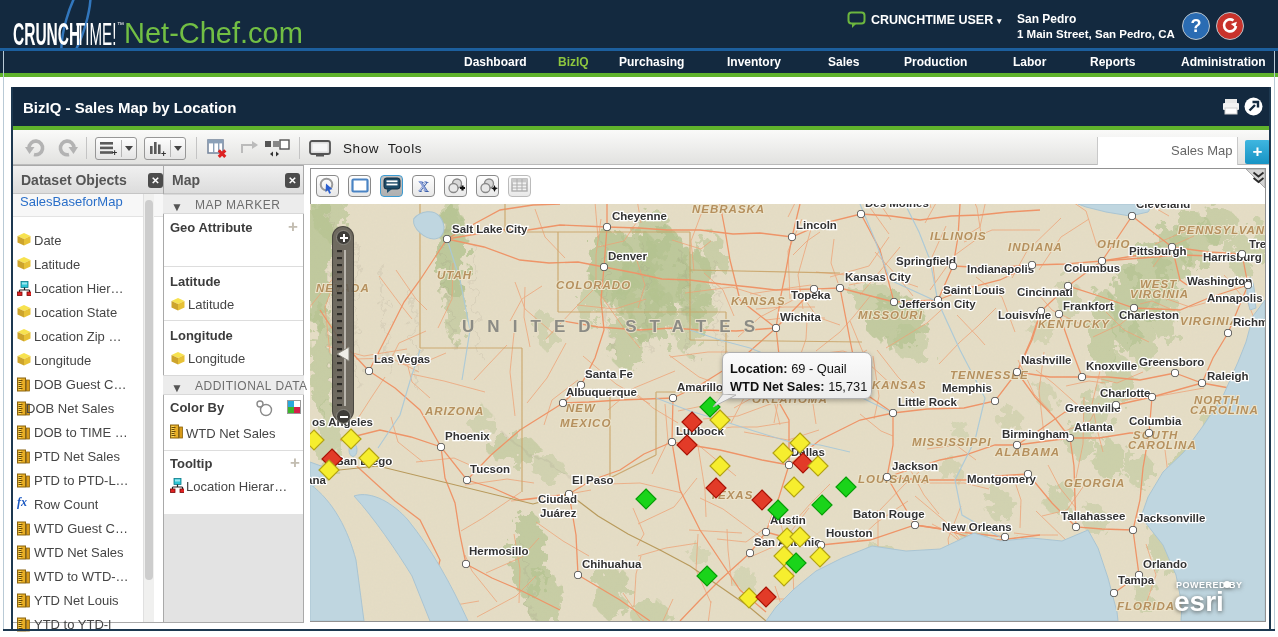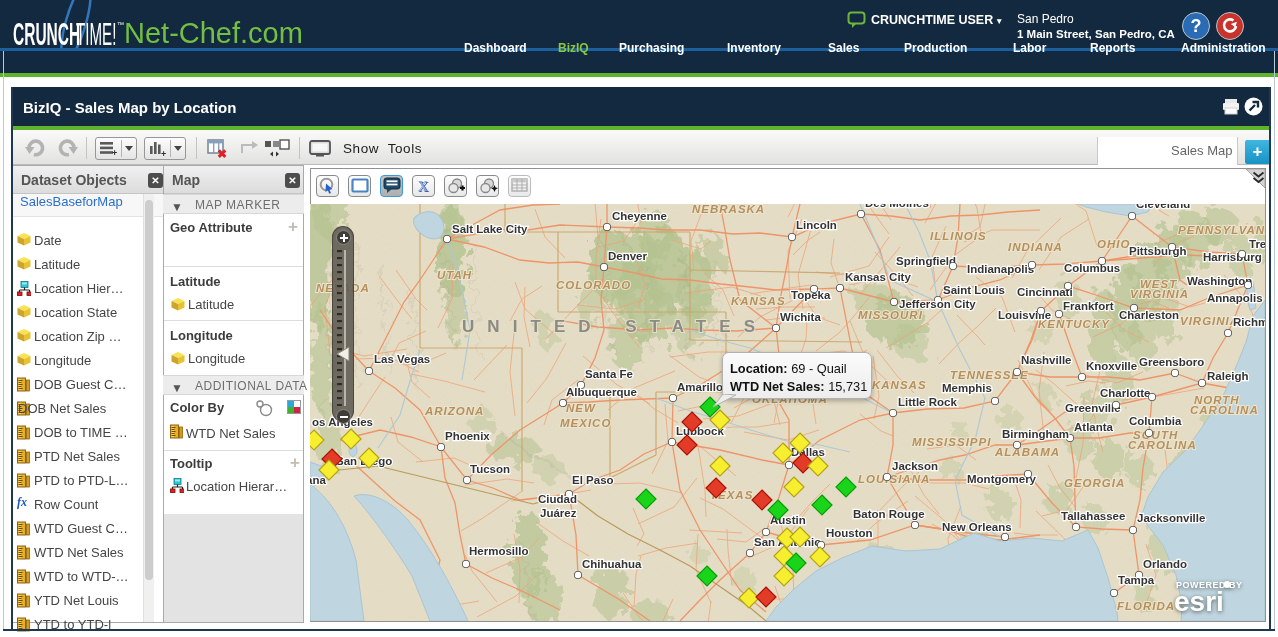--- a/index.html
+++ b/index.html
@@ -1,21 +1,21 @@
 <!DOCTYPE html>
 <html><head><meta charset="utf-8"><style>
 *{margin:0;padding:0;box-sizing:border-box}
 body{width:1278px;height:637px;position:relative;font-family:"Liberation Sans",sans-serif;background:#fff;overflow:hidden}
 .abs{position:absolute}
 .navy{background:#13293f}
 #hdr{left:0;top:0;width:1278px;height:48px}
 #blueline{left:0;top:48px;width:1278px;height:3px;background:#1c5f9e}
 #nav{left:0;top:51px;width:1278px;height:22px}
 #greenline1{left:0;top:73px;width:1278px;height:4px;background:#60b32c}
-.navitem{position:absolute;top:41px;color:#fff;font-size:12px;font-weight:bold}
+.navitem{position:absolute;top:55px;color:#fff;font-size:12px;font-weight:bold}
 #bizbar{left:11px;top:87px;width:1259px;height:39px;background:#13293f}
 #greenline2{left:11px;top:126px;width:1259px;height:4px;background:#60b32c}
 #toolbar{left:11px;top:130px;width:1259px;height:35px;background:linear-gradient(#fafaf9,#e2e2e0);border-bottom:1px solid #bbb}
 .panel{position:absolute;background:#fff;border:1px solid #a9a9a9}
 .phead{position:absolute;left:0;top:0;right:0;height:28px;background:linear-gradient(#f0f0f0,#dcdcdc);border-bottom:1px solid #c5c5c5}
 .ptitle{position:absolute;left:8px;top:6px;font-size:14px;font-weight:bold;color:#555}
 .xbtn{position:absolute;top:7px;width:15px;height:15px;background:#4c4c4c;border-radius:3px;color:#fff;font-size:10px;font-weight:bold;text-align:center;line-height:15px}
 .item{position:absolute;font-size:13px;color:#454545;white-space:nowrap}
 .bold13{font-size:13px;font-weight:bold;color:#3c3c3c}
 .secband{position:absolute;left:0;right:0;height:20px;background:#ececec;border-top:1px solid #d8d8d8;border-bottom:1px solid #d8d8d8;color:#6e6e6e;font-size:12px}
@@ -34,21 +34,21 @@
 <text x="117" y="27" fill="#fff" font-size="7" font-family="Liberation Sans">™</text>
 </svg>
 <div class="abs" style="left:124px;top:17px;font-size:29px;color:#72bf44">Net-Chef.com</div>
 
 <svg class="abs" style="left:847px;top:11px" width="20" height="19">
     <rect x="1.5" y="1.5" width="16" height="11" rx="3" fill="none" stroke="#6cb63f" stroke-width="2"></rect>
     <path d="M5,12 L5,17 L10,12 Z" fill="#6cb63f"></path>
   </svg>
 <div class="abs" style="left:871px;top:13px;color:#fff;font-size:12.5px;font-weight:bold">CRUNCHTIME USER</div>
 <div class="abs" style="left:995px;top:16px;color:#fff;font-size:8.5px">▼</div>
-<div class="abs" style="left:1017px;top:12px;color:#fff;font-size:12px;font-weight:normal">San Pedro</div>
+<div class="abs" style="left:1017px;top:12px;color:#fff;font-size:12px;font-weight:bold">San Pedro</div>
 <div class="abs" style="left:1017px;top:28px;color:#fff;font-size:11.5px;font-weight:bold">1 Main Street, San Pedro, CA</div>
 <div class="abs" style="left:1182px;top:12px;width:28px;height:28px;border-radius:50%;background:#2a6cb3;border:1.5px solid #b9c4cc;color:#fff;text-align:center;font-size:18px;font-weight:bold;line-height:26px">?</div>
 <div class="abs" style="left:1216px;top:12px;width:28px;height:28px;border-radius:50%;background:#c8332c;border:1.5px solid #b9c4cc"></div>
 <svg class="abs" style="left:1220px;top:16px" width="20" height="20">
     <path d="M13.5,4.5 A6,6 0 1 0 16,10" fill="none" stroke="#fff" stroke-width="2.6"></path>
     <path d="M11,7 L17.5,7 L14,11.5 Z" fill="#fff" transform="rotate(-20 14 8)"></path>
   </svg>
 <div class="navitem" style="left:464px;color:#fff">Dashboard</div><div class="navitem" style="left:558px;color:#8dc63f">BizIQ</div><div class="navitem" style="left:619px;color:#fff">Purchasing</div><div class="navitem" style="left:727px;color:#fff">Inventory</div><div class="navitem" style="left:828px;color:#fff">Sales</div><div class="navitem" style="left:904px;color:#fff">Production</div><div class="navitem" style="left:1013px;color:#fff">Labor</div><div class="navitem" style="left:1090px;color:#fff">Reports</div><div class="navitem" style="left:1181px;color:#fff">Administration</div>
 <div class="abs" id="bizbar"></div>
 <div class="abs" style="left:23px;top:99px;color:#fff;font-size:15px;font-weight:bold">BizIQ - Sales Map by Location</div>
@@ -163,21 +163,21 @@
     <rect x="9.5" y="3" width="3" height="11" fill="#d89a18" stroke="#8a6410" stroke-width="0.8"></rect>
   </svg><div class="item" style="left:34px;top:377px;max-width:105px;overflow:hidden">DOB Guest C…</div><svg class="abs" style="left:17px;top:401px" width="13" height="15">
     <rect x="0.5" y="1" width="8" height="13" fill="#e8ae25" stroke="#8a6410" stroke-width="1"></rect>
     <rect x="1.5" y="2" width="2.5" height="11" fill="#f8d860"></rect>
     <rect x="1.5" y="3" width="4" height="1" fill="#6b4a08"></rect>
     <rect x="1.5" y="5" width="3" height="1" fill="#6b4a08"></rect>
     <rect x="1.5" y="7" width="4" height="1" fill="#6b4a08"></rect>
     <rect x="1.5" y="9" width="3" height="1" fill="#6b4a08"></rect>
     <rect x="1.5" y="11" width="4" height="1" fill="#6b4a08"></rect>
     <rect x="9.5" y="3" width="3" height="11" fill="#d89a18" stroke="#8a6410" stroke-width="0.8"></rect>
-  </svg><div class="item" style="left:18px;top:401px;max-width:105px;overflow:hidden">DOB Net Sales</div><svg class="abs" style="left:17px;top:425px" width="13" height="15">
+  </svg><div class="item" style="left:26px;top:401px;max-width:105px;overflow:hidden">DOB Net Sales</div><svg class="abs" style="left:17px;top:425px" width="13" height="15">
     <rect x="0.5" y="1" width="8" height="13" fill="#e8ae25" stroke="#8a6410" stroke-width="1"></rect>
     <rect x="1.5" y="2" width="2.5" height="11" fill="#f8d860"></rect>
     <rect x="1.5" y="3" width="4" height="1" fill="#6b4a08"></rect>
     <rect x="1.5" y="5" width="3" height="1" fill="#6b4a08"></rect>
     <rect x="1.5" y="7" width="4" height="1" fill="#6b4a08"></rect>
     <rect x="1.5" y="9" width="3" height="1" fill="#6b4a08"></rect>
     <rect x="1.5" y="11" width="4" height="1" fill="#6b4a08"></rect>
     <rect x="9.5" y="3" width="3" height="11" fill="#d89a18" stroke="#8a6410" stroke-width="0.8"></rect>
   </svg><div class="item" style="left:34px;top:425px;max-width:105px;overflow:hidden">DOB to TIME …</div><svg class="abs" style="left:17px;top:449px" width="13" height="15">
     <rect x="0.5" y="1" width="8" height="13" fill="#e8ae25" stroke="#8a6410" stroke-width="1"></rect>

